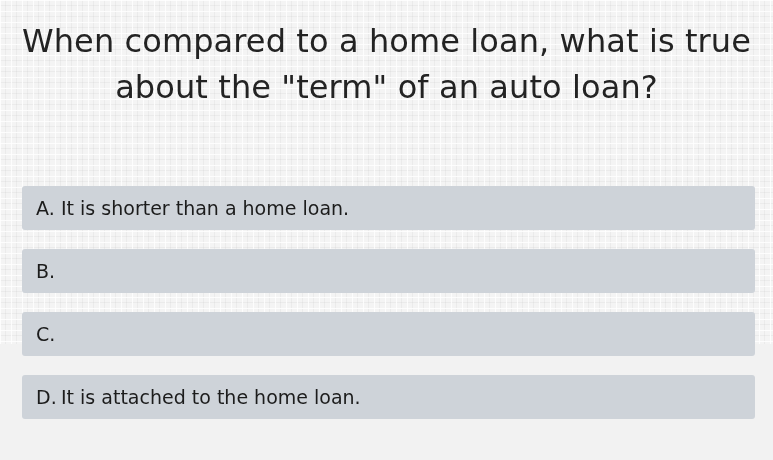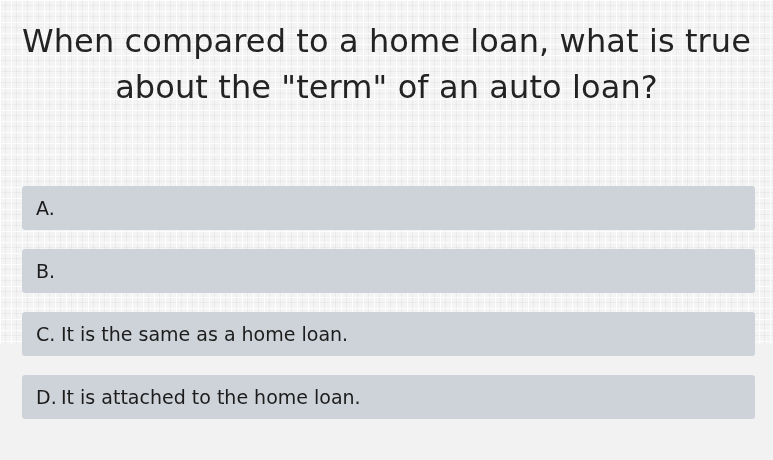--- a/index.html
+++ b/index.html
@@ -68,29 +68,29 @@
 <body>
 
 <div class="slide">
 
   <div class="question">When compared to a home loan, what is true about the "term" of an auto loan?</div>
 
   <div class="choices">
 
     <div class="choice">
       <span class="choice-letter">A.</span>
+      <span class="choice-text">It is shorter than a home loan.</span>
     </div>
 
     <div class="choice">
       <span class="choice-letter">B.</span>
     </div>
 
     <div class="choice">
       <span class="choice-letter">C.</span>
-      <span class="choice-text">It is the same as a home loan.</span>
     </div>
 
     <div class="choice">
       <span class="choice-letter">D.</span>
       <span class="choice-text">It is attached to the home loan.</span>
     </div>
 
   </div>
 </div>
 

